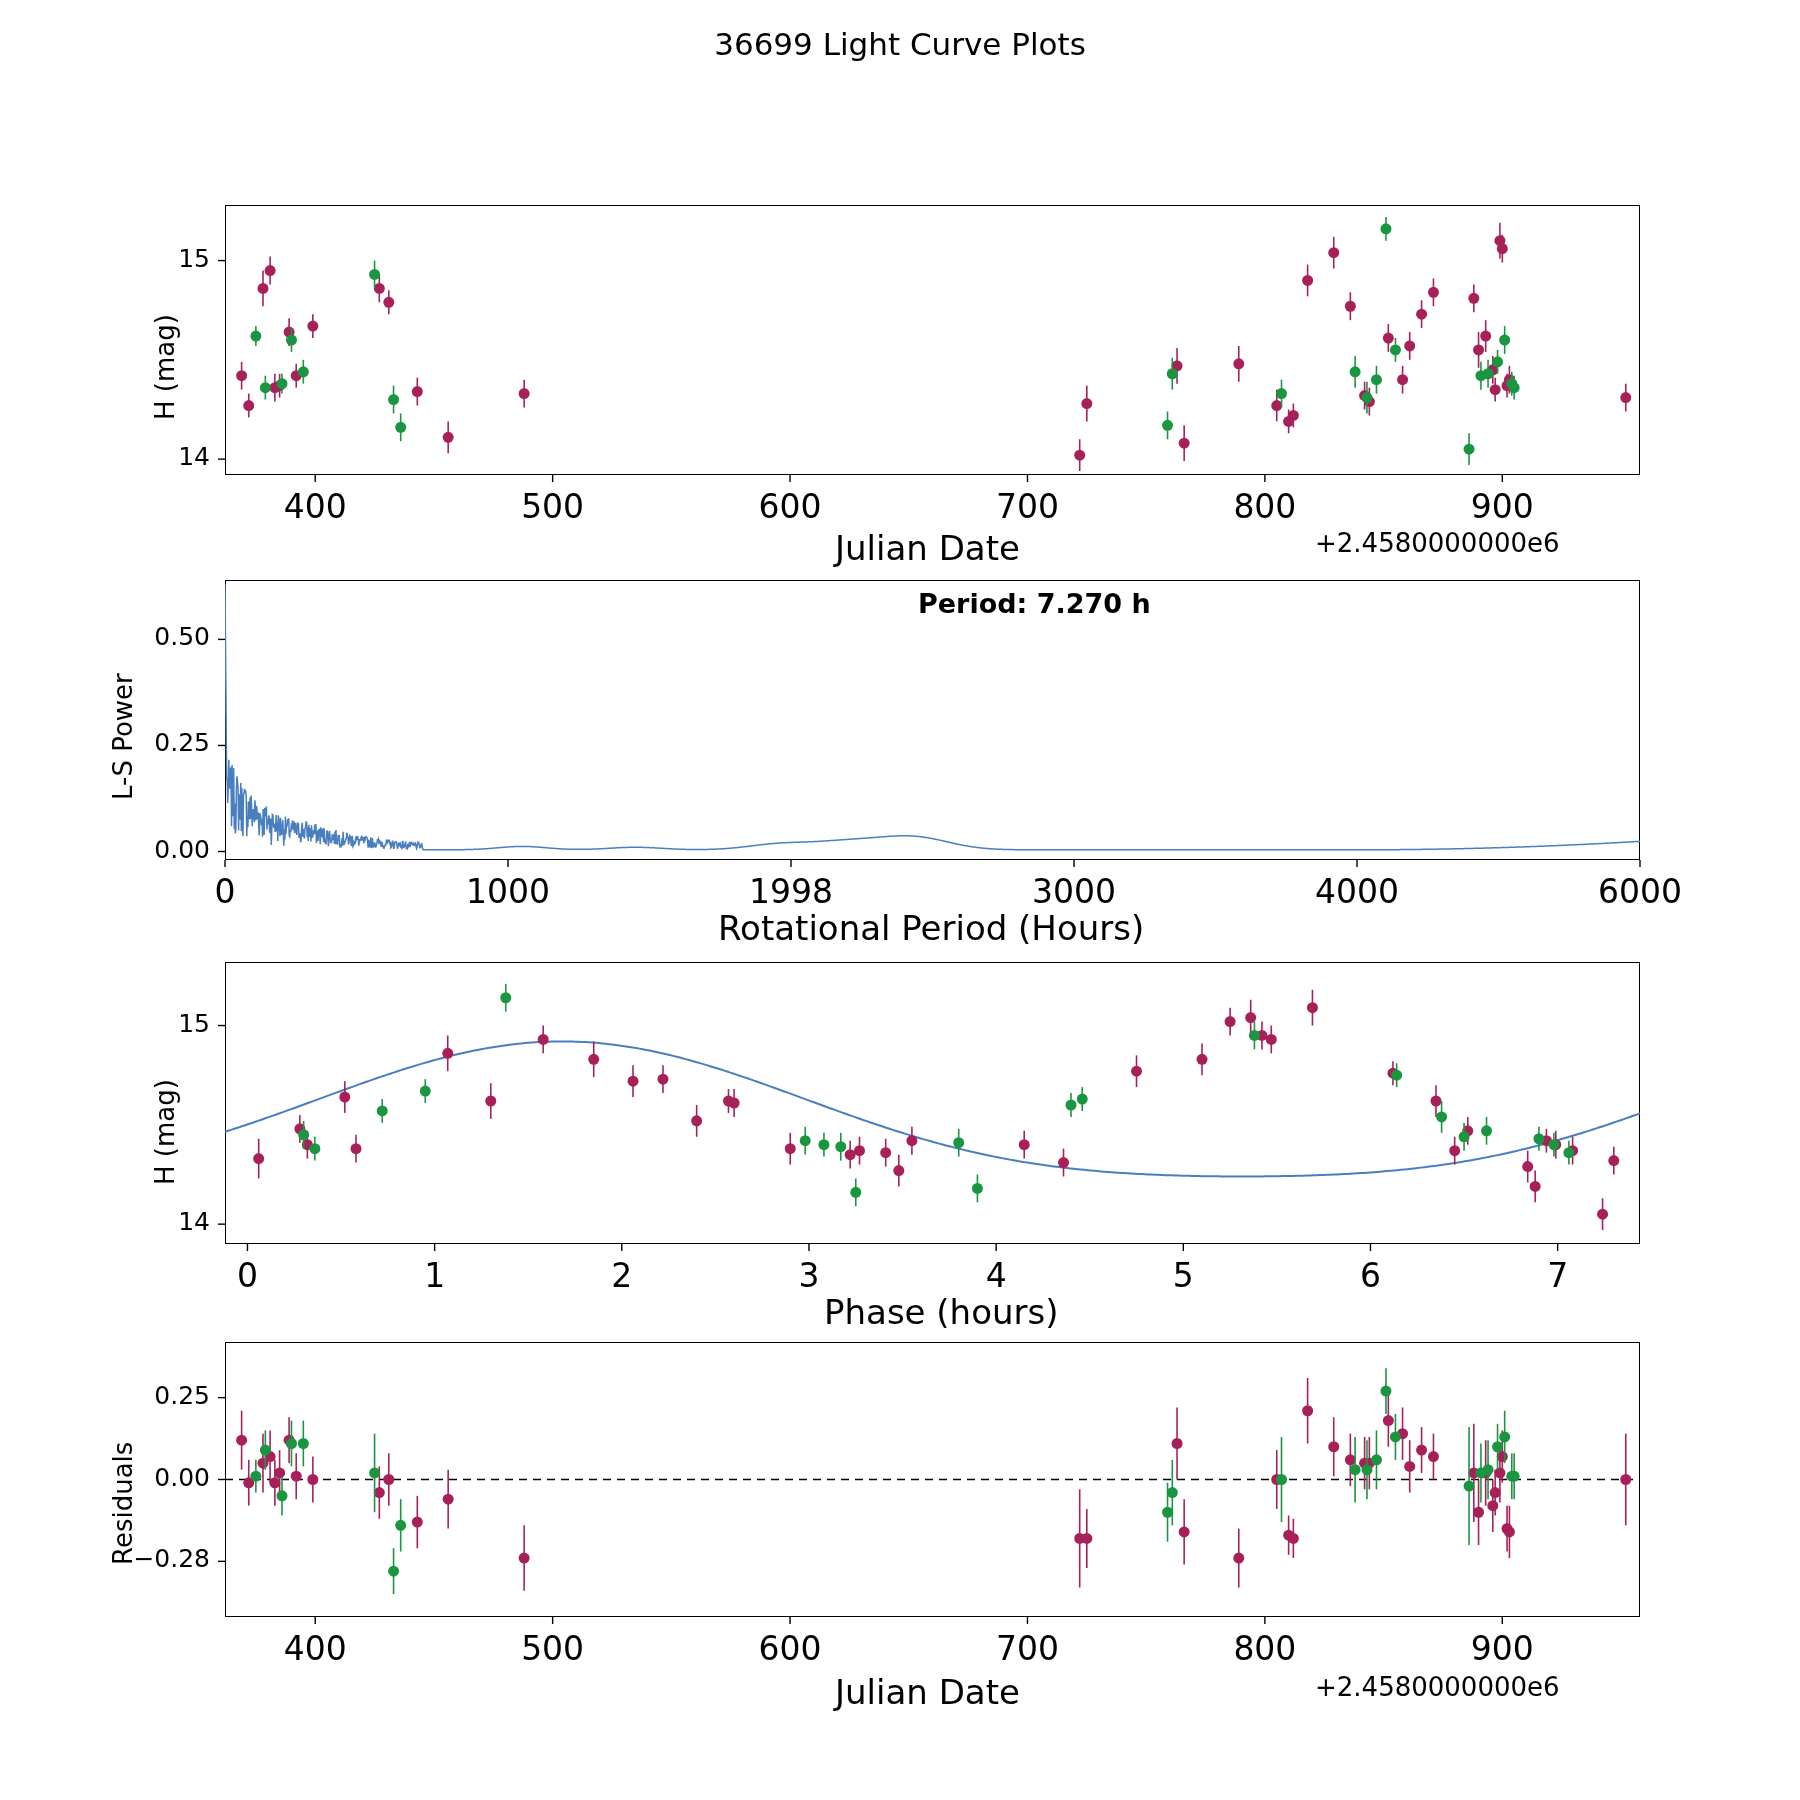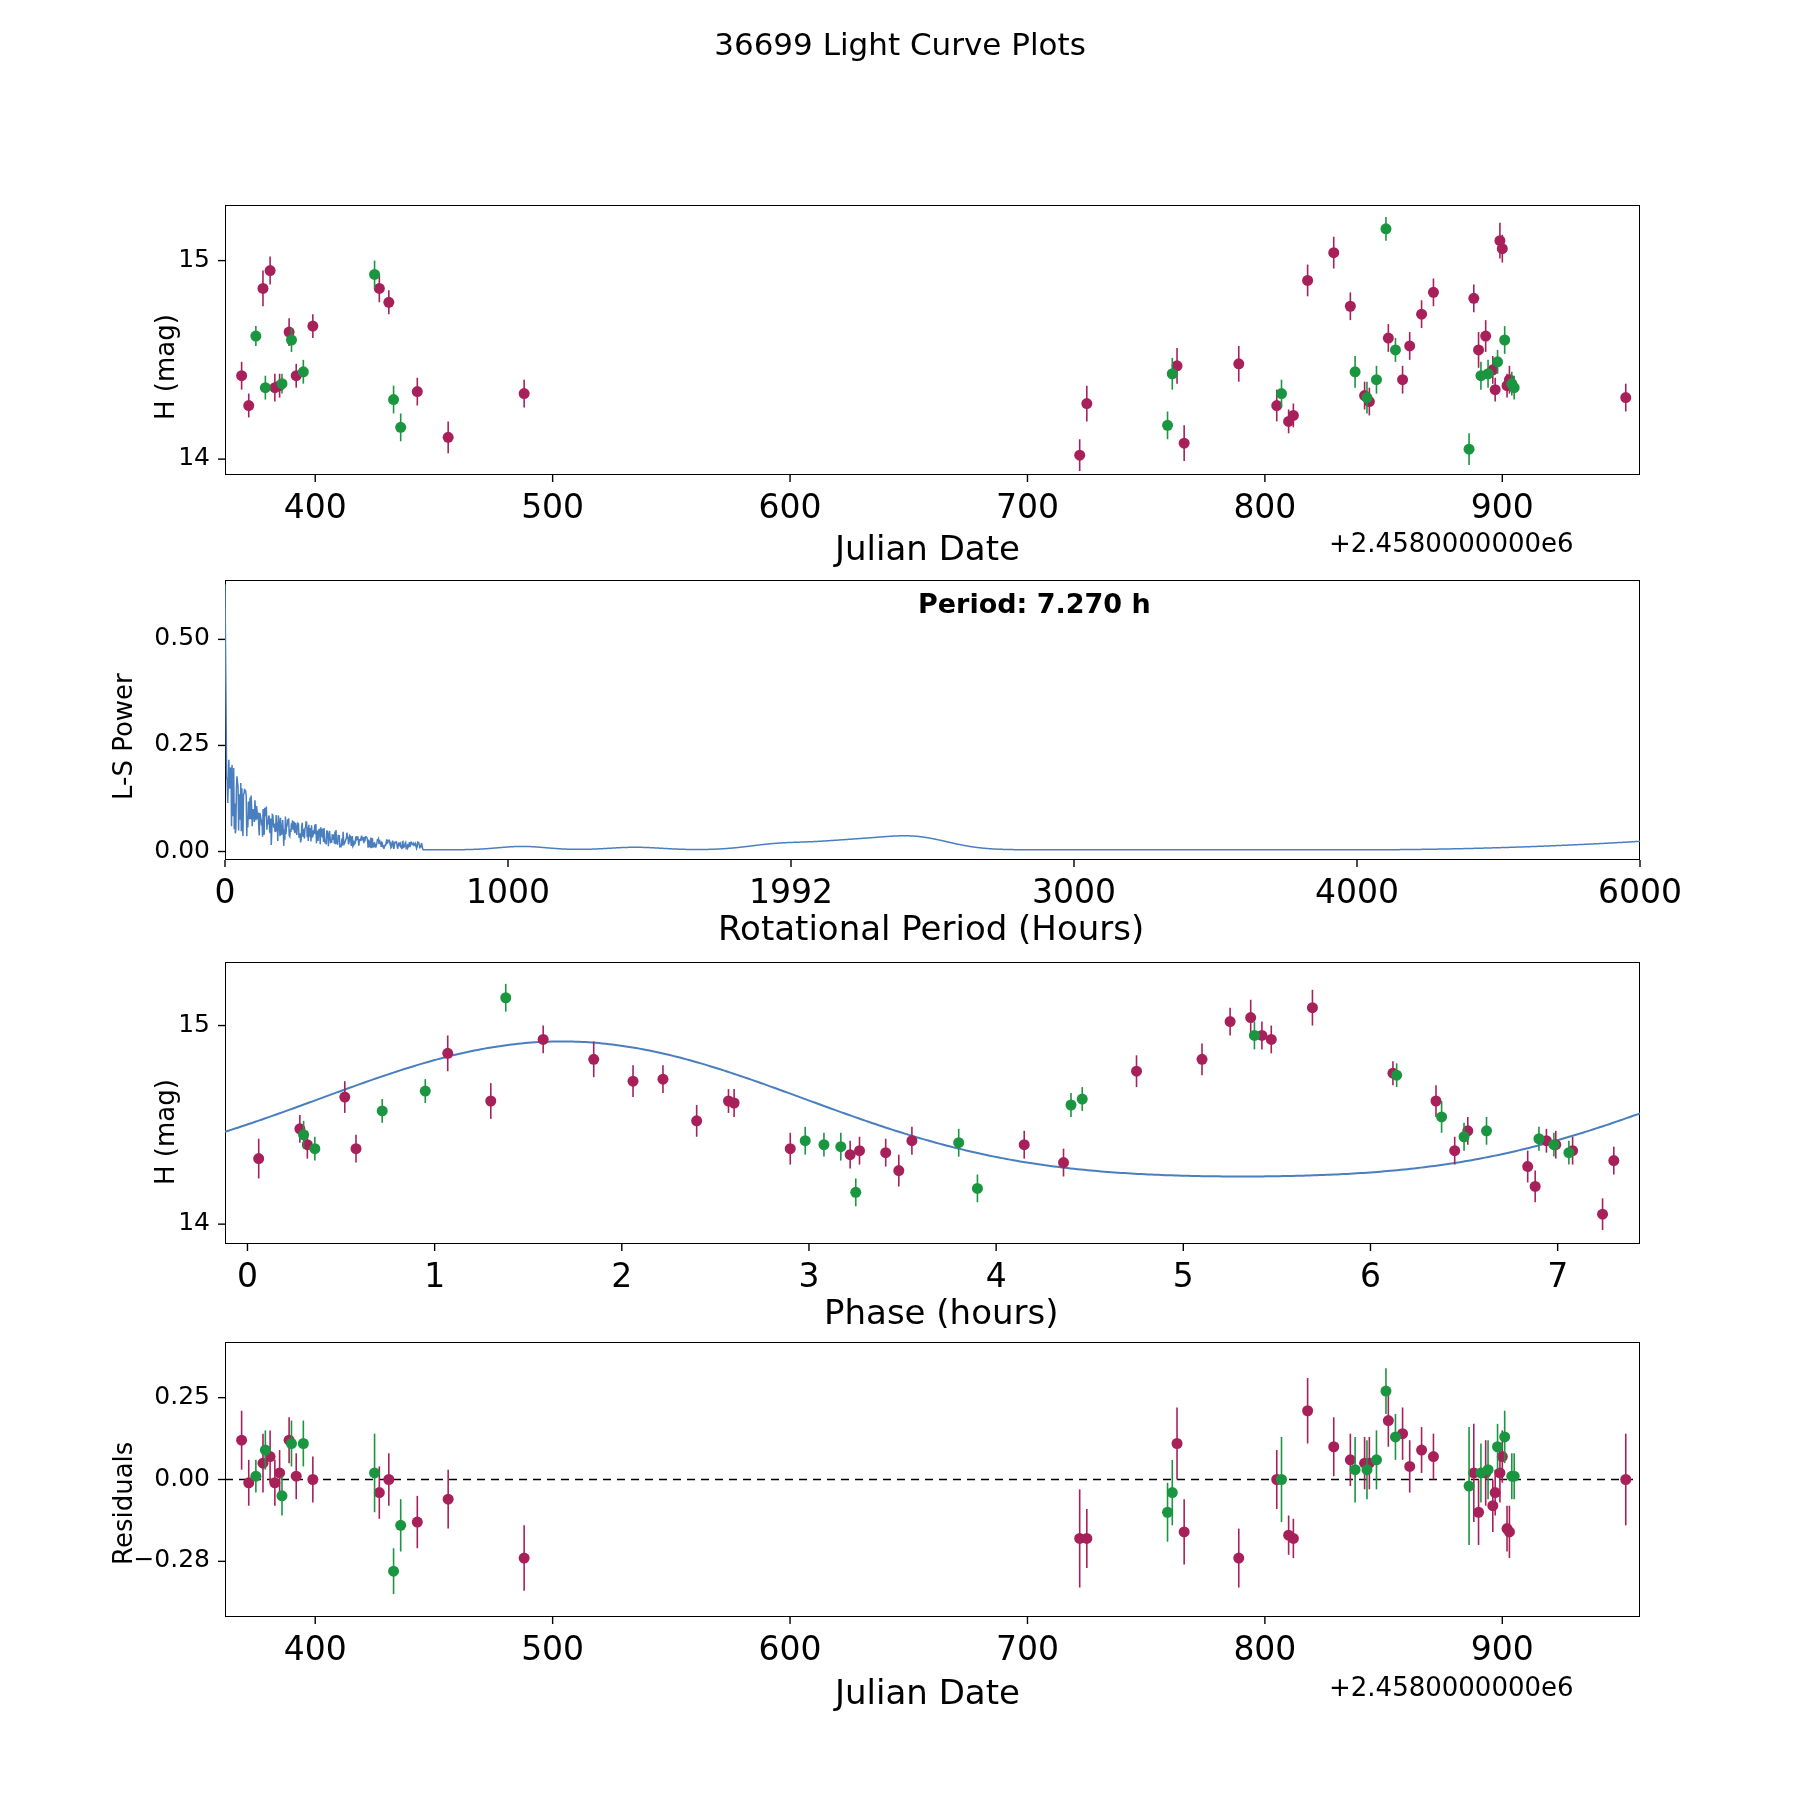--- a/index.html
+++ b/index.html
@@ -61,21 +61,20 @@
     font-size: 25px;
     color: #000;
     text-align: right;
     white-space: nowrap;
   }
   .offset-text {
     position: absolute;
     font-size: 26px;
     color: #000;
     white-space: nowrap;
-    margin-left: 14px;
   }
   .panel-note {
     position: absolute;
     font-size: 27px;
     color: #000;
     white-space: nowrap;
   }
   svg.overlay {
     position: absolute;
     left: 0;
@@ -555,21 +554,21 @@
       <div class="tick-x" style="left: 255.218px; top: 487px; width: 120px;">400</div>
       <div class="tick-x" style="left: 492.634px; top: 487px; width: 120px;">500</div>
       <div class="tick-x" style="left: 730.05px; top: 487px; width: 120px;">600</div>
       <div class="tick-x" style="left: 967.466px; top: 487px; width: 120px;">700</div>
       <div class="tick-x" style="left: 1204.88px; top: 487px; width: 120px;">800</div>
       <div class="tick-x" style="left: 1442.3px; top: 487px; width: 120px;">900</div>
       <div class="tick-y" style="left: 75px; top: 442.118px; width: 135px;">14</div>
       <div class="tick-y" style="left: 75px; top: 243.588px; width: 135px;">15</div>
       <div class="tick-x" style="left: 165px; top: 872px; width: 120px;">0</div>
       <div class="tick-x" style="left: 448px; top: 872px; width: 120px;">1000</div>
-      <div class="tick-x" style="left: 731px; top: 872px; width: 120px;">1992</div>
+      <div class="tick-x" style="left: 731px; top: 872px; width: 120px;">1998</div>
       <div class="tick-x" style="left: 1014px; top: 872px; width: 120px;">3000</div>
       <div class="tick-x" style="left: 1297px; top: 872px; width: 120px;">4000</div>
       <div class="tick-x" style="left: 1580px; top: 872px; width: 120px;">6000</div>
       <div class="tick-y" style="left: 75px; top: 834.515px; width: 135px;">0.00</div>
       <div class="tick-y" style="left: 75px; top: 728.455px; width: 135px;">0.25</div>
       <div class="tick-y" style="left: 75px; top: 622.394px; width: 135px;">0.50</div>
       <div class="tick-x" style="left: 187.46px; top: 1256px; width: 120px;">0</div>
       <div class="tick-x" style="left: 374.63px; top: 1256px; width: 120px;">1</div>
       <div class="tick-x" style="left: 561.799px; top: 1256px; width: 120px;">2</div>
       <div class="tick-x" style="left: 748.968px; top: 1256px; width: 120px;">3</div>

